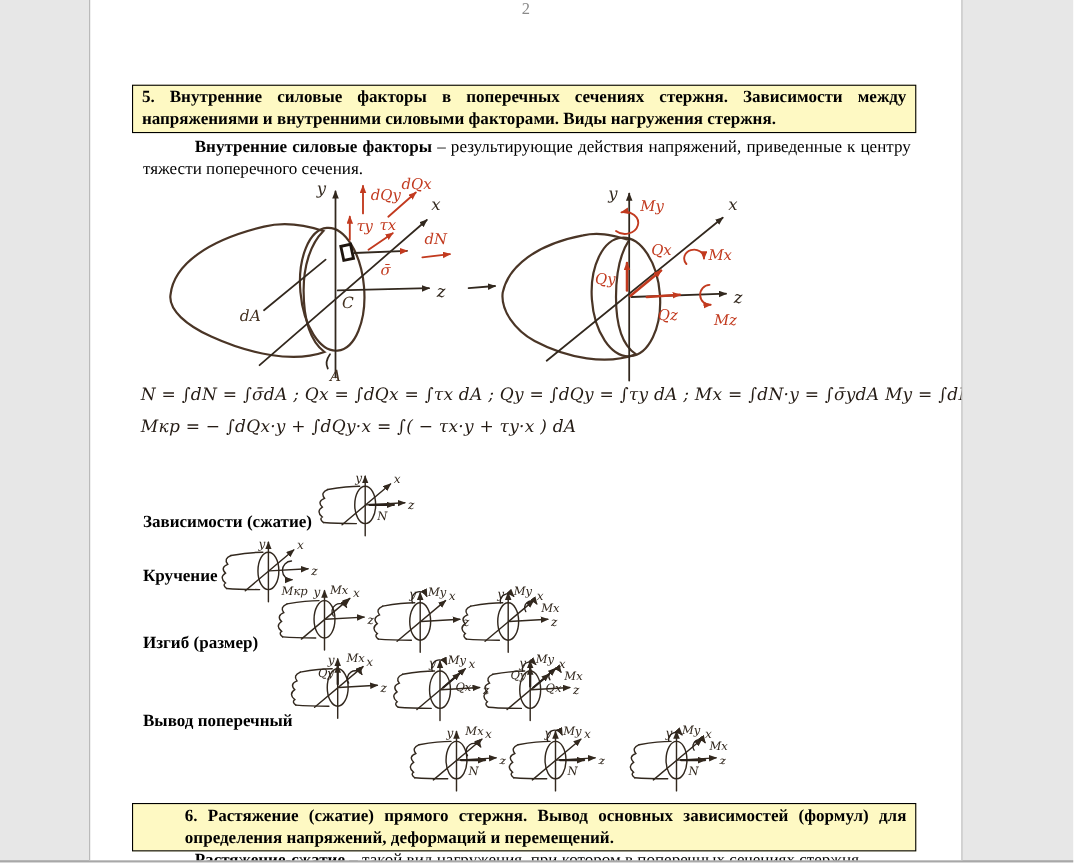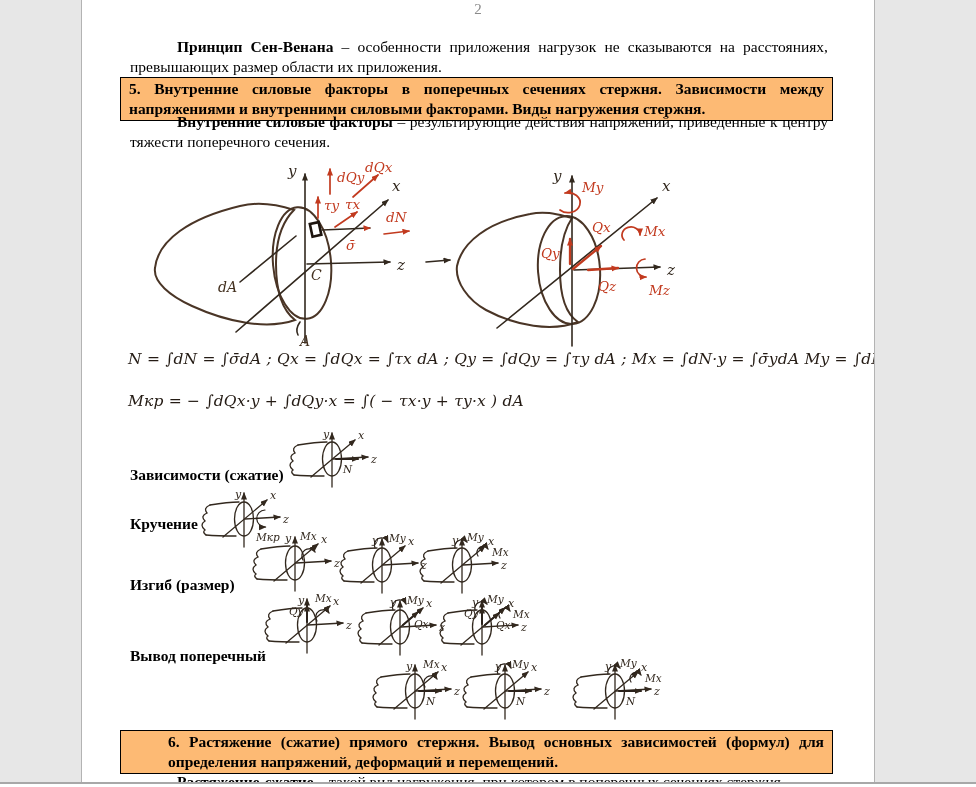--- a/index.html
+++ b/index.html
@@ -7,29 +7,29 @@
           font-family:"Liberation Serif",serif;}
   #workspace{position:absolute;left:0;top:0;width:976px;height:782px;background:#e7e7e7;
              border-bottom:2px solid #a8a8a8;}
   #page{position:absolute;left:81px;top:0;width:794px;height:782px;background:#ffffff;
         border-left:1px solid #b3b3b3;border-right:1px solid #b3b3b3;box-sizing:border-box;
         overflow:hidden;}
   .abs{position:absolute;}
   #page-number{left:0;top:1px;width:100%;text-align:center;color:#8a8a8a;font-size:15px;}
   .para{left:48px;width:698px;font-size:15.5px;line-height:19.5px;text-align:justify;color:#000;}
   .indent{text-indent:47px;}
-  .boxed{left:38px;width:713px;box-sizing:border-box;border:1px solid #000;background:#fdba74;
+  .boxed{left:38px;width:713px;box-sizing:border-box;border:1px solid #000;background:#fef9c3;
          padding:1px 8px 2px 8px;font-weight:bold;font-size:15.5px;line-height:19.5px;
          text-align:justify;color:#000;}
   .rowlabel{left:48px;font-weight:bold;font-size:15.5px;color:#000;white-space:nowrap;}
   #loads-heading{left:95px;top:416px;font-weight:bold;font-size:15.5px;color:#000;}
   #formulas{left:46px;top:350px;width:748px;color:#241b14;
             font-family:"DejaVu Serif",serif;font-style:italic;font-size:15.5px;
             letter-spacing:0.2px;white-space:nowrap;}
-  #formulas .f2{margin-top:24px;}
+  #formulas .f2{margin-top:11px;}
   svg{overflow:visible;}
   svg text{font-family:"DejaVu Serif",serif;font-style:italic;}
   .ink{stroke:#32281e;fill:none;stroke-width:1.6;stroke-linecap:round;}
   .blob{stroke:#4a3526;fill:none;stroke-width:2;stroke-linecap:round;}
   .red{stroke:#c23a1f;fill:none;stroke-width:1.7;stroke-linecap:round;}
   .redthick{stroke:#c23a1f;fill:none;stroke-width:2.3;stroke-linecap:round;}
   .axl{fill:#32281e;font-size:15px;}
   .rl{fill:#c23a1f;font-size:13.5px;}
   .dl{fill:#43301f;font-size:14px;}
   .osq{stroke:#1d140e;stroke-width:2.6;fill:none;}
@@ -41,25 +41,24 @@
 </style>
 </head>
 <body>
 
 <div id="canvas">
   <div id="workspace">
     <div id="page">
 
       <div class="abs" id="page-number">2</div>
 
-      <p class="abs para indent" style="top:37px;margin:0;"><b>Принцип Сен-Венана</b><span> – особенности приложения нагрузок не сказываются на расстояниях, превышающих размер области их приложения.</span></p>
 
       <div class="abs boxed" style="top:77px;">5. Внутренние силовые факторы в поперечных сечениях стержня. Зависимости между напряжениями и внутренними силовыми факторами. Виды нагружения стержня.</div>
 
-      <p class="abs para indent" style="top:112px;margin:0;"><b>Внутренние силовые факторы</b><span> – результирующие действия напряжений, приведенные к центру тяжести поперечного сечения.</span></p>
+      <p class="abs para indent" style="top:124px;margin:0;"><b>Внутренние силовые факторы</b><span> – результирующие действия напряжений, приведенные к центру тяжести поперечного сечения.</span></p>
 
       <svg width="0" height="0" style="position:absolute">
         <defs>
           <marker id="ad" markerWidth="9" markerHeight="8" refX="6.5" refY="3" orient="auto" markerUnits="userSpaceOnUse">
             <path d="M0,0 L7.5,3 L0,6 Z" fill="#32281e"></path>
           </marker>
           <marker id="ar" markerWidth="9" markerHeight="8" refX="6.5" refY="3" orient="auto" markerUnits="userSpaceOnUse">
             <path d="M0,0 L7.5,3 L0,6 Z" fill="#c23a1f"></path>
           </marker>
           <g id="rodbase" fill="none" stroke="#32281e" stroke-width="1.3" stroke-linecap="round">

